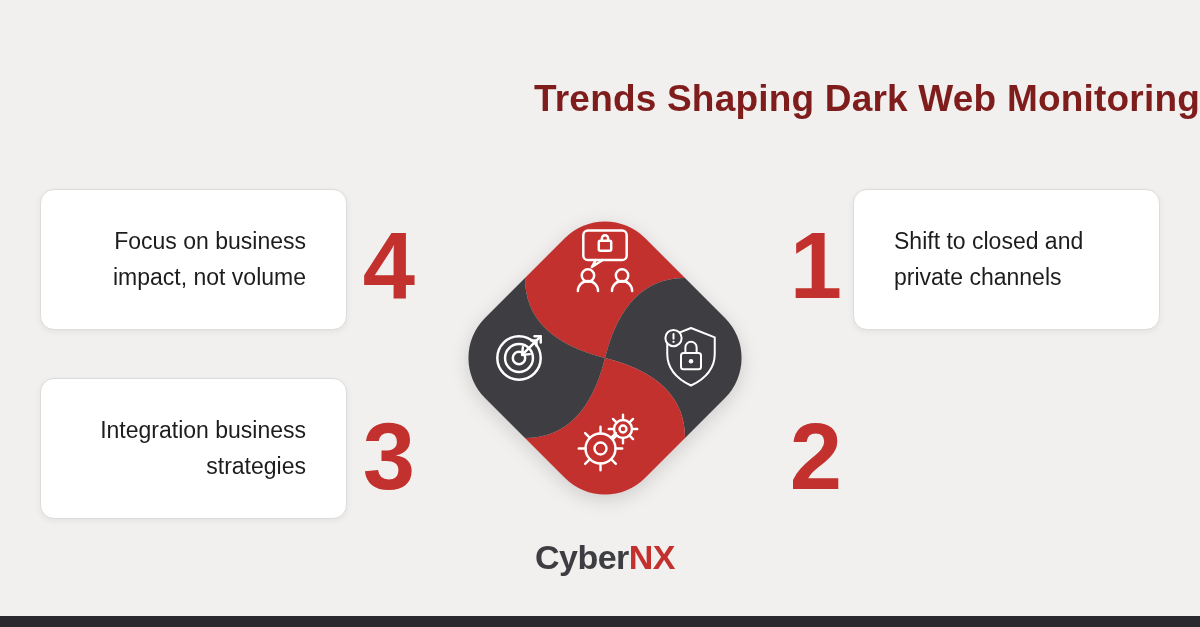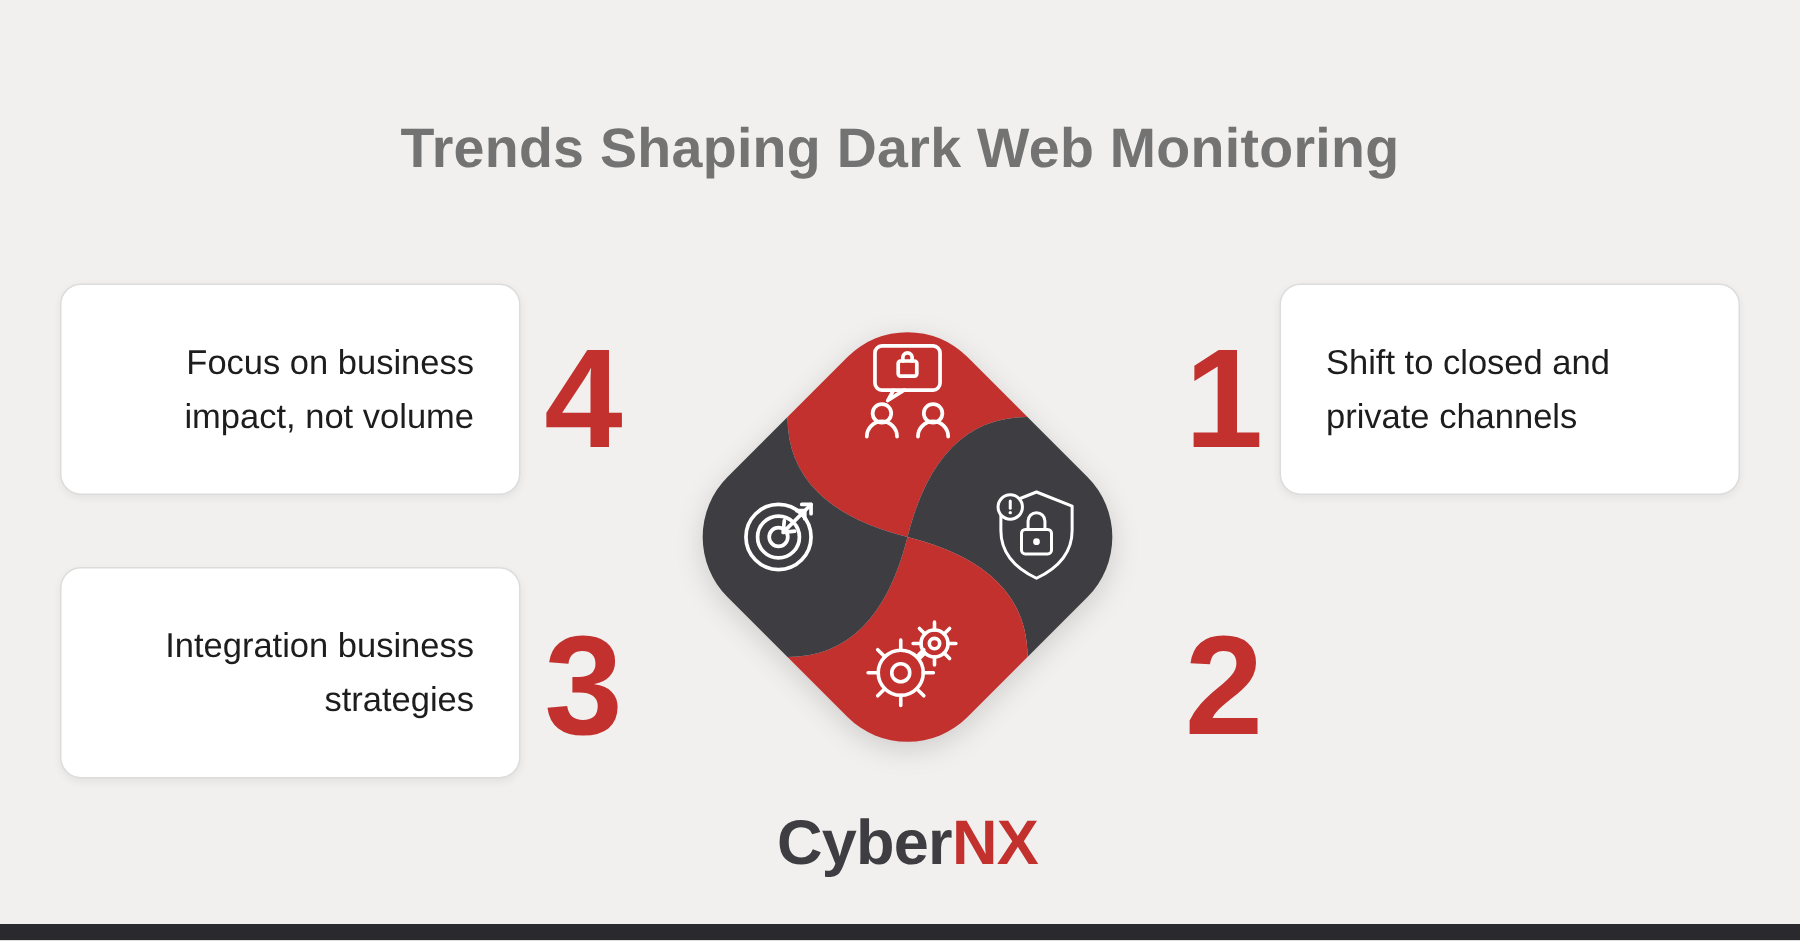--- a/index.html
+++ b/index.html
@@ -5,36 +5,36 @@
   html,body{margin:0;padding:0;}
   .canvas{
     position:relative;
     width:1200px;height:627px;
     background:#f1f0ee;
     overflow:hidden;
     font-family:"Liberation Sans",sans-serif;
   }
   .title{
     position:absolute;left:0;top:78px;width:100%;
-    margin:0;text-align:center;
-    font-size:37px;font-weight:700;color:#737373;letter-spacing:.2px;
+    margin:0;text-align:right;
+    font-size:37px;font-weight:700;color:#7f1d1d;letter-spacing:.2px;
   }
   .card{
     position:absolute;width:307px;height:141px;
     background:#ffffff;border:1px solid #dcdcdc;border-radius:14px;
     box-shadow:0 2px 6px rgba(0,0,0,.06);
     display:flex;align-items:center;
     box-sizing:border-box;padding:0 24px;
   }
   .card-tl{left:40px;top:189px;}
   .card-bl{left:40px;top:378px;}
   .card-tr{left:853px;top:189px;}
   .card-br{left:853px;top:378px;}
   .card-text{
-    margin:6px;width:100%;
+    margin:16px;width:100%;
     font-size:23px;line-height:1.55;color:#1d1d1d;font-weight:500;
     white-space:pre-line;
   }
   .align-right{text-align:right;}
   .align-left{text-align:left;}
   .num{
     position:absolute;width:100px;text-align:center;
     font-size:94px;line-height:94px;font-weight:600;color:#c2312d;
   }
   .num-4{left:339px;top:219px;}
@@ -46,21 +46,21 @@
     filter:drop-shadow(0 5px 9px rgba(0,0,0,.14));
   }
   .fill-red{fill:#c2312d;}
   .fill-dark{fill:#3e3d42;}
   .icon{
     stroke:#ffffff;fill:none;stroke-width:1.6;
     stroke-linecap:round;stroke-linejoin:round;
   }
   .logo{
     position:absolute;left:445px;top:538px;width:320px;
-    text-align:center;font-size:42px;font-weight:700;color:#3e3d42;
+    text-align:center;font-size:34px;font-weight:700;color:#3e3d42;
     letter-spacing:-0.5px;
   }
   .logo .logo-red{color:#c2312d;}
   .bottom-bar{
     position:absolute;left:0;bottom:0;width:100%;height:11px;
     background:#2a292e;
   }
 </style>
 </head>
 <body>

